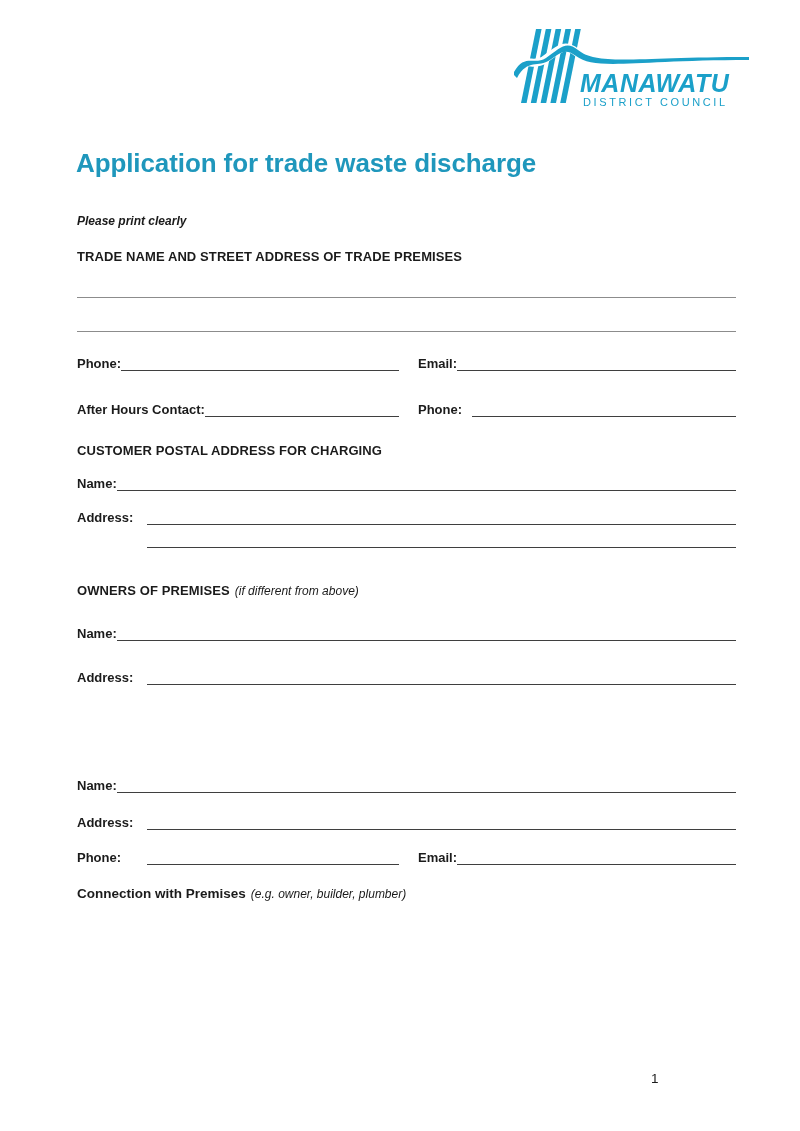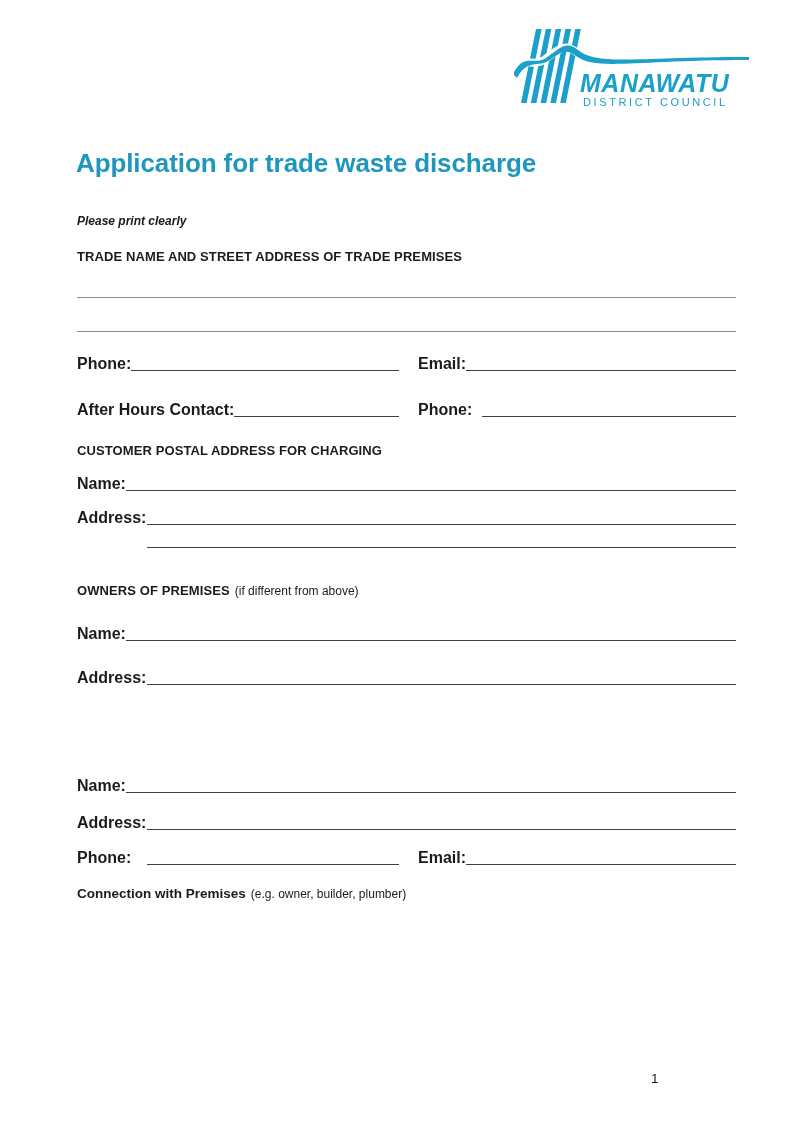--- a/index.html
+++ b/index.html
@@ -10,29 +10,29 @@
   .logo{position:absolute;left:514px;top:26px;width:235px;height:84px;}
   .logo svg{display:block;}
   .logo-main{font-family:"Liberation Sans","DejaVu Sans",sans-serif;font-size:25px;font-weight:700;font-style:italic;letter-spacing:.5px;fill:var(--logo-cyan,#1BA0C9);}
   .logo-sub{font-family:"Liberation Sans","DejaVu Sans",sans-serif;font-size:11px;font-weight:400;letter-spacing:2.6px;fill:var(--logo-cyan,#1BA0C9);}
 
   
   .title{position:absolute;left:76px;top:148px;font-size:26px;font-weight:700;color:var(--accent-cyan,#1F97BC);letter-spacing:-.1px;}
   .subtitle{position:absolute;left:77px;top:182px;font-size:13.5px;font-weight:400;color:var(--accent-cyan,#1F97BC);}
   .instruction{position:absolute;left:77px;top:214px;font-size:12px;font-style:italic;font-weight:600;}
   .heading{position:absolute;left:77px;font-size:13px;font-weight:700;letter-spacing:.1px;white-space:pre;}
-  .heading .note-inline{font-weight:400;font-size:12px;letter-spacing:0;margin-left:5px;}
+  .heading .note-inline{font-weight:400;font-style:italic;font-size:12px;letter-spacing:0;margin-left:5px;}
   .heading.mixed{font-size:13.5px;letter-spacing:0;}
 
   
   .row{position:absolute;left:77px;right:72px;height:20px;display:flex;align-items:flex-end;}
   .cell{display:flex;align-items:flex-end;}
   .cell.left{width:322px;margin-right:19px;}
   .cell.right{flex:1;}
-  .lbl{font-size:16px;font-weight:700;line-height:15px;white-space:pre;}
+  .lbl{font-size:13px;font-weight:700;line-height:15px;white-space:pre;}
   .lblw{display:inline-block;min-width:70px;}
   .fill{flex:1;align-self:stretch;border-bottom:1.5px solid var(--line-dark,#3F3F3F);}
   .fill.ml10{margin-left:10px;}
 
   
   .hline{position:absolute;left:77px;right:72px;border-top:1.5px solid var(--line-dark,#3F3F3F);height:0;}
   .hline.gray{border-top-color:var(--line-gray,#8C8C8C);}
   .hline.indent{left:147px;}
 
   .pagenum{position:absolute;left:651px;top:1071px;font-size:13.5px;}

